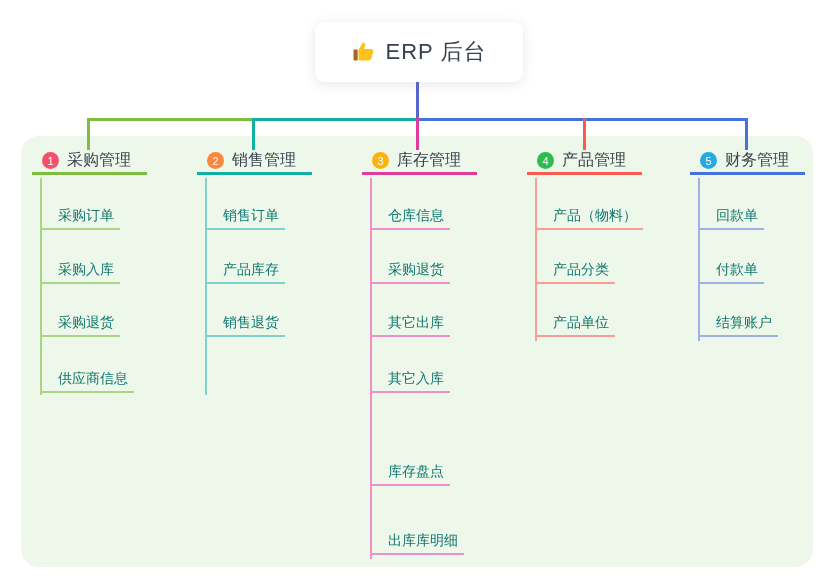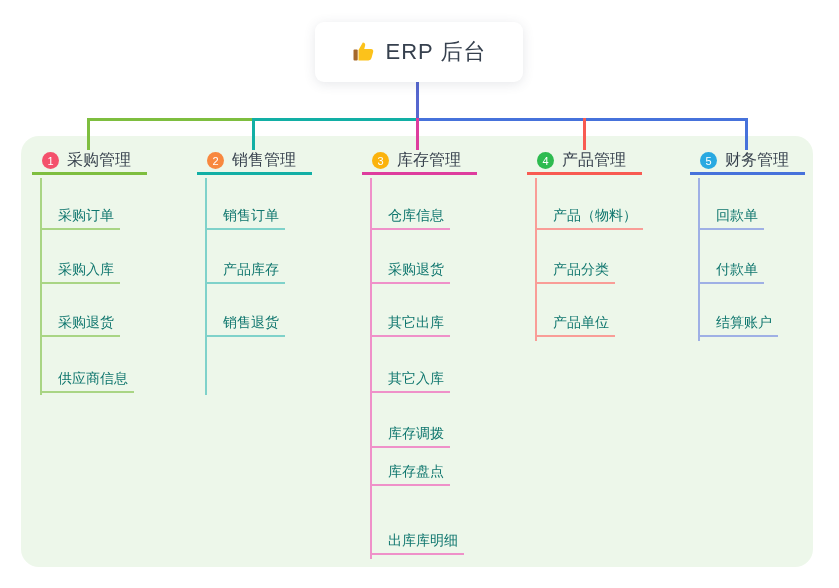--- a/index.html
+++ b/index.html
@@ -117,21 +117,20 @@
   <div class="branch b3" style="--c: #DE3D9E; --cl: #EF91C9;">
     <div class="branch-header">
       <span class="badge" style="background: rgb(251, 179, 13);">3</span>
       <span class="label">库存管理</span>
     </div>
     <div class="kids-line"></div>
     <div class="child row0">仓库信息</div>
     <div class="child row1">采购退货</div>
     <div class="child row2">其它出库</div>
     <div class="child row3">其它入库</div>
-    <div class="child row4">库存调拨</div>
     <div class="child row5">库存盘点</div>
     <div class="child row6">出库库明细</div>
   </div>
 
   <div class="branch b4" style="--c: #F85B52; --cl: #F99D97;">
     <div class="branch-header">
       <span class="badge" style="background: rgb(46, 187, 80);">4</span>
       <span class="label">产品管理</span>
     </div>
     <div class="kids-line"></div>

